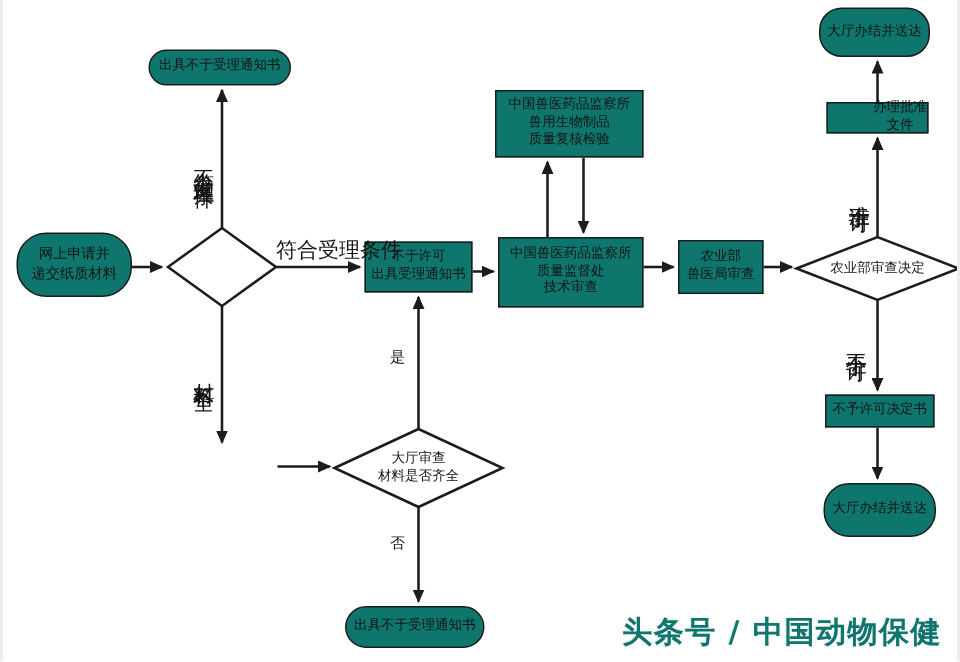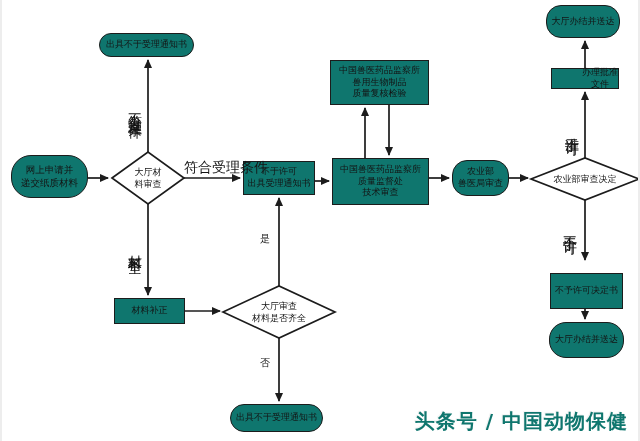--- a/index.html
+++ b/index.html
@@ -76,37 +76,34 @@
 出具受理通知书</div>
 
   <div class="node" style="left:328px;top:60px;width:99px;height:45px;">中国兽医药品监察所
 兽用生物制品
 质量复核检验</div>
 
   <div class="node" style="left:330px;top:158px;width:97px;height:47px;">中国兽医药品监察所
 质量监督处
 技术审查</div>
 
-  <div class="node" style="left:450px;top:160px;width:57px;height:36px;border-radius:15px;">农业部
+  <div class="node" style="left:450px;top:160px;width:57px;height:36px;">农业部
 兽医局审查</div>
 
   <div class="node" style="left:549px;top:68px;width:68px;height:21px;padding-left:30px;">办理批准文件</div>
 
   <div class="node" style="left:544px;top:5px;width:74px;height:33px;border-radius:15px;">大厅办结并送达</div>
 
-  <div class="node" style="left:548px;top:273px;width:73px;height:36px;">不予许可决定书</div>
+  <div class="node" style="left:548px;top:263px;width:73px;height:22px;">不予许可决定书</div>
 
   <div class="node" style="left:547px;top:322px;width:75px;height:36px;border-radius:17px;">大厅办结并送达</div>
 
-  <div class="node" style="left:112px;top:298px;width:71px;height:26px;">材料补正</div>
 
   <div class="node" style="left:228px;top:404px;width:93px;height:28px;border-radius:14px;">出具不于受理通知书</div>
 
-  <div class="dlabel" style="left:110px;top:152px;width:72px;height:52px;">大厅材
-料审查</div>
 
   <div class="dlabel" style="left:529px;top:158px;width:108px;height:42px;">农业部审查决定</div>
 
   <div class="dlabel" style="left:221px;top:286px;width:112px;height:52px;">大厅审查
 材料是否齐全</div>
 
   <div class="elabel vert" style="left:125px;top:68px;height:82px;">不符合受理条件</div>
 
   <div class="elabel" style="left:182px;top:160px;">符合受理条件</div>
 

